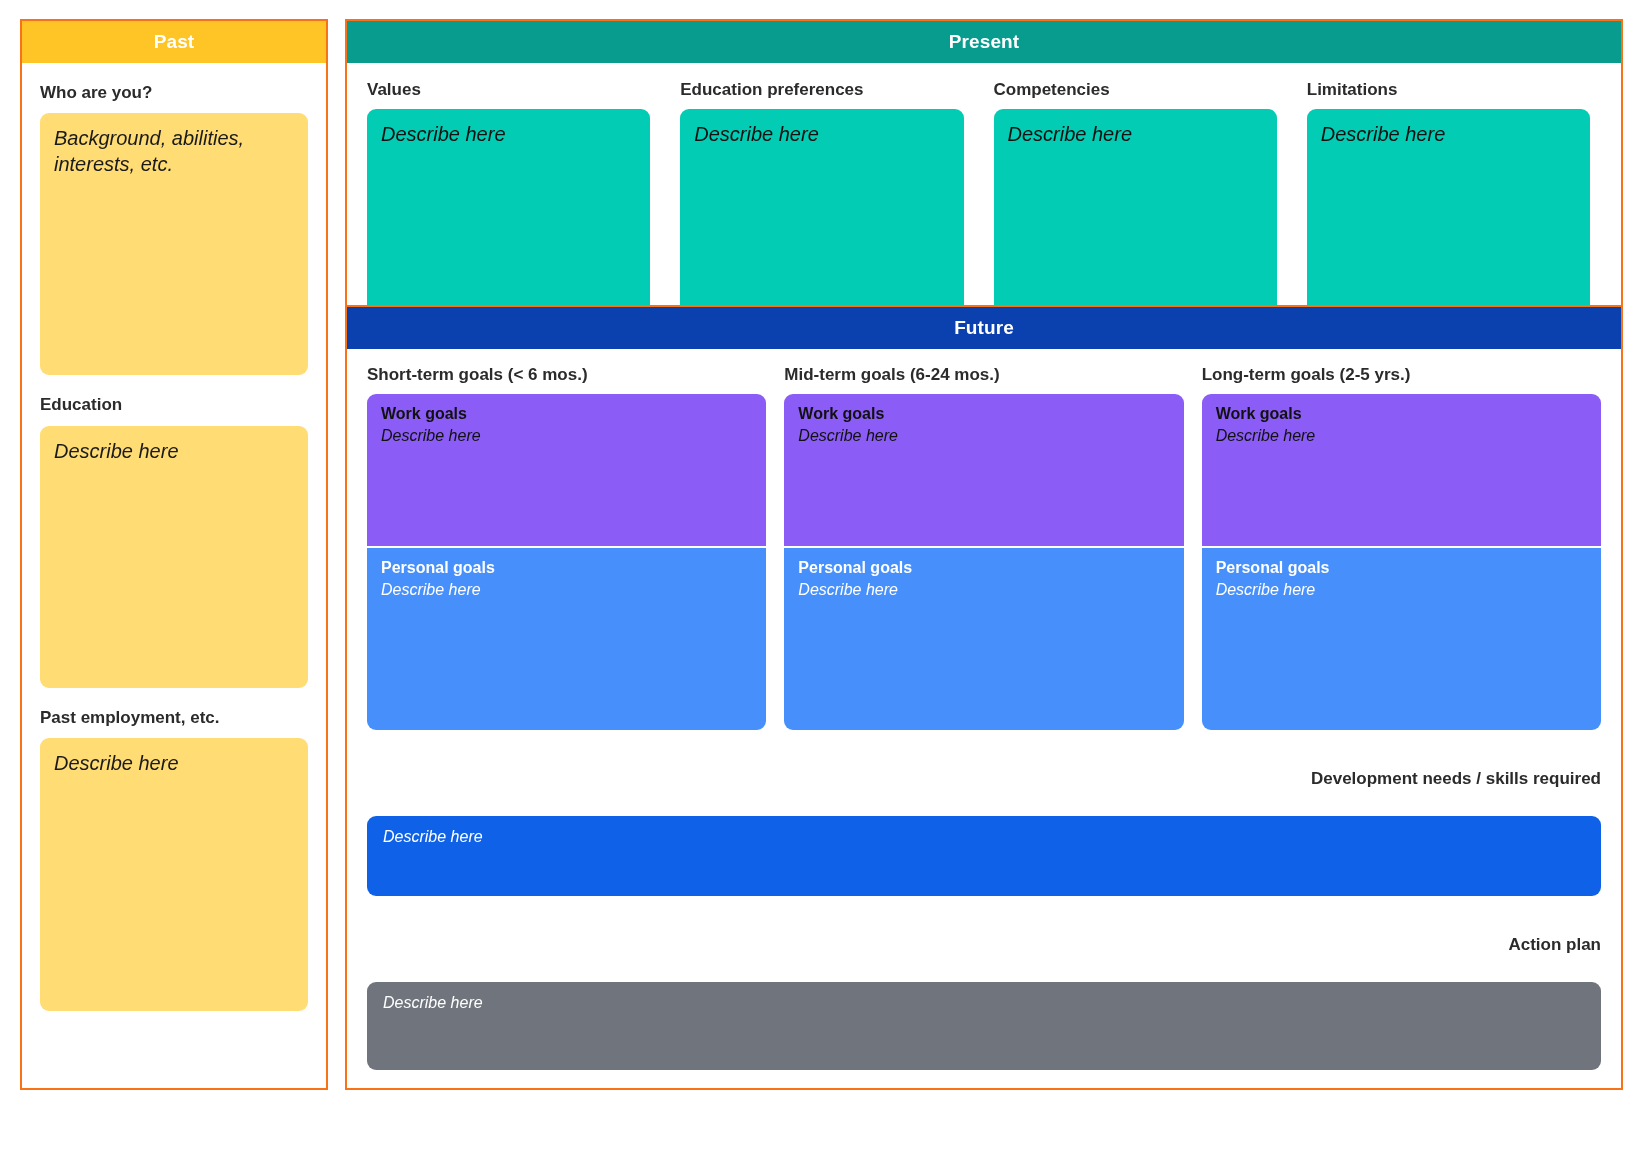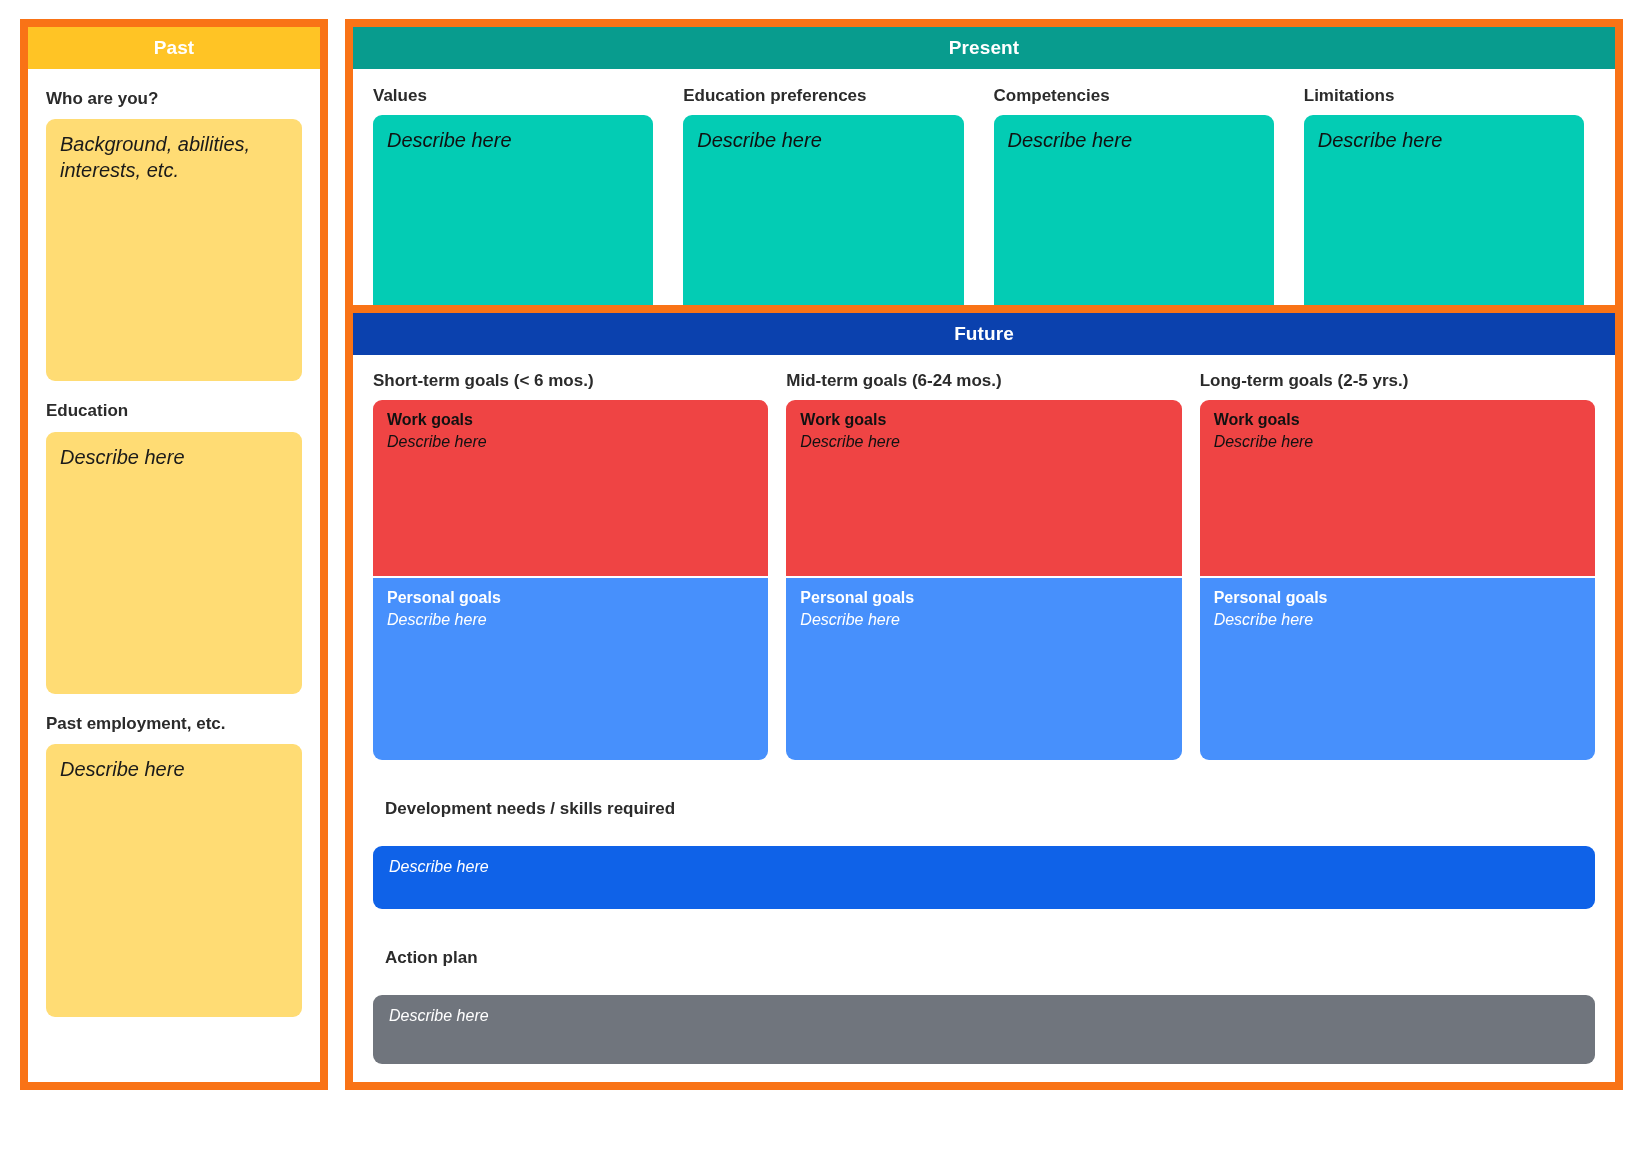--- a/index.html
+++ b/index.html
@@ -17,21 +17,21 @@
     width: 1643px;
     height: 1170px;
     background: #ffffff;
     box-sizing: border-box;
     overflow: hidden;
   }
 
   
   .panel {
     position: absolute;
-    border: 8px solid #f97316;
+    border: 2px solid #f97316;
     background: #ffffff;
     box-sizing: border-box;
   }
 
   .panel-header {
     height: 42px;
     line-height: 42px;
     text-align: center;
     color: #ffffff;
     font-weight: bold;
@@ -149,38 +149,39 @@
     margin: 0;
   }
   .goal-card .card-placeholder {
     font-style: italic;
     font-size: 16px;
     line-height: 1.3;
     margin: 2px 0 0 0;
   }
 
   .card-work {
-    background: #ef4444;
+    background: #8b5cf6;
     color: #111111;
     border-radius: 9px 9px 0 0;
-    height: 176px;
+    height: 152px;
   }
   .card-personal {
     background: #4790FC;
     color: #ffffff;
     border-radius: 0 0 9px 9px;
     height: 182px;
     margin-top: 2px;
   }
 
   .wide-label {
     font-size: 17px;
     font-weight: bold;
     color: #2b2b2b;
-    margin: 22px 0 10px 12px;
+    margin: 22px 0 10px 3px;
+    text-align: right;
   }
 
   .bar {
     border-radius: 9px;
     box-sizing: border-box;
     padding: 12px 16px;
     font-style: italic;
     font-size: 16px;
   }
   .bar-blue {

